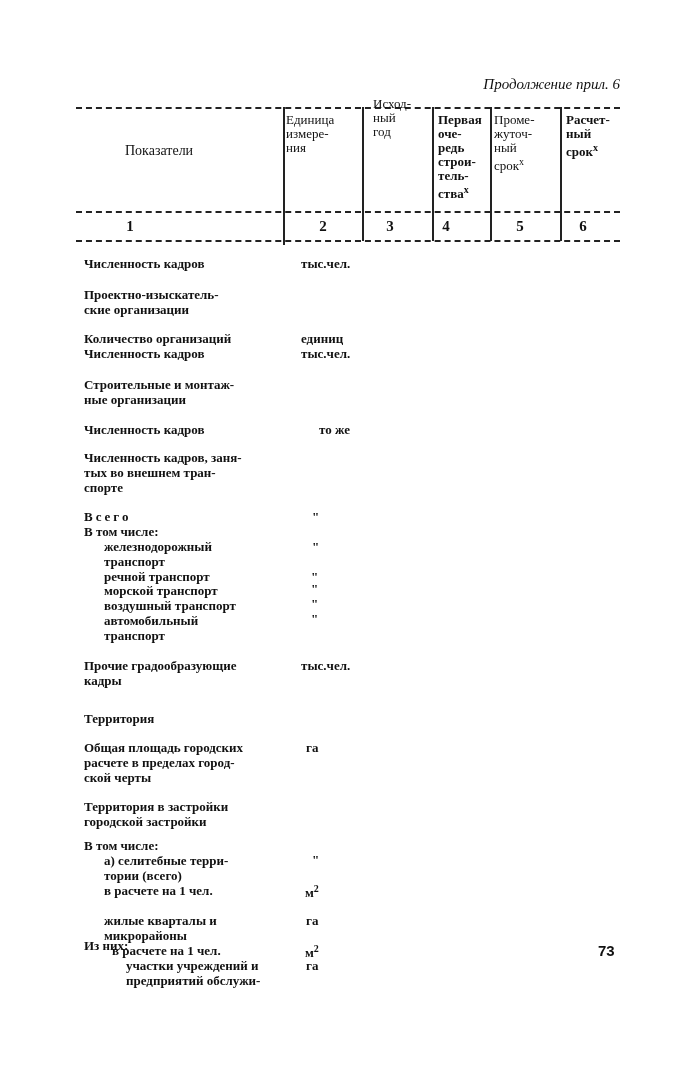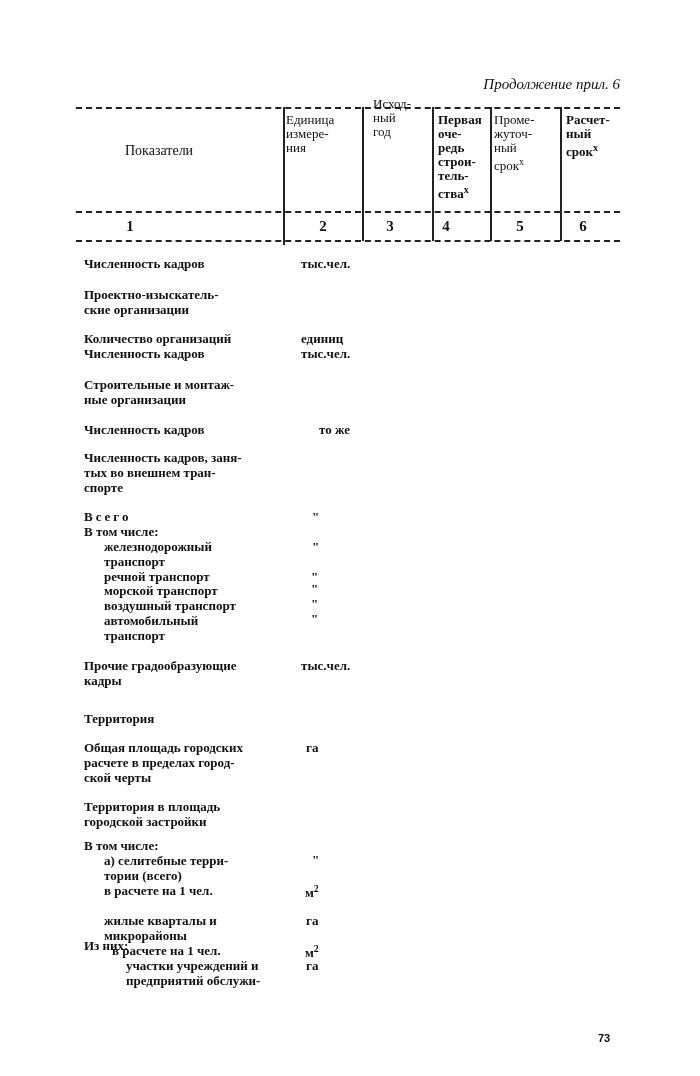--- a/index.html
+++ b/index.html
@@ -29,21 +29,21 @@
       width: 200px;
     }
     .row.indent { left: 104px; }
     .row.indent2 { left: 112px; }
     .unit {
       position: absolute; left: 301px; font-size: 13px; line-height: 15px; font-weight: bold;
     }
     .spaced { letter-spacing: 3px; }
     sup { font-size: 10px; }
     .pagenum {
-      position: absolute; left: 598px; top: 1032px; font-size: 11px; font-weight: bold;
+      position: absolute; left: 598px; top: 942px; font-size: 15px; font-weight: bold;
       font-family: "Liberation Sans", sans-serif;
     }
   </style>
 </head>
 <body>
 
 <div class="continuation">Продолжение прил. 6</div>
 
 <div class="hline" style="top:107px;"></div>
 <div class="hline" style="top:211px;"></div>
@@ -172,21 +172,21 @@
   </div>
 
 <div class="row" style="top:740px;">
   <div>Общая площадь городских</div>
     <div>расчете в пределах город-</div>
     <div>ской черты</div>
 </div>
 <div class="unit" style="top:740px; left:306px;">га</div>
 
 <div class="row" style="top:799px;">
-  <div>Территория в площадь</div>
+  <div>Территория в застройки</div>
     <div>городской застройки</div>
 </div>
 
 <div class="row" style="top:838px;">
     <div>В том числе:</div>
   </div>
 <div class="row indent" style="top:853px;">
   <div>а) селитебные терри-</div>
     <div>тории (всего)</div>
 </div>

